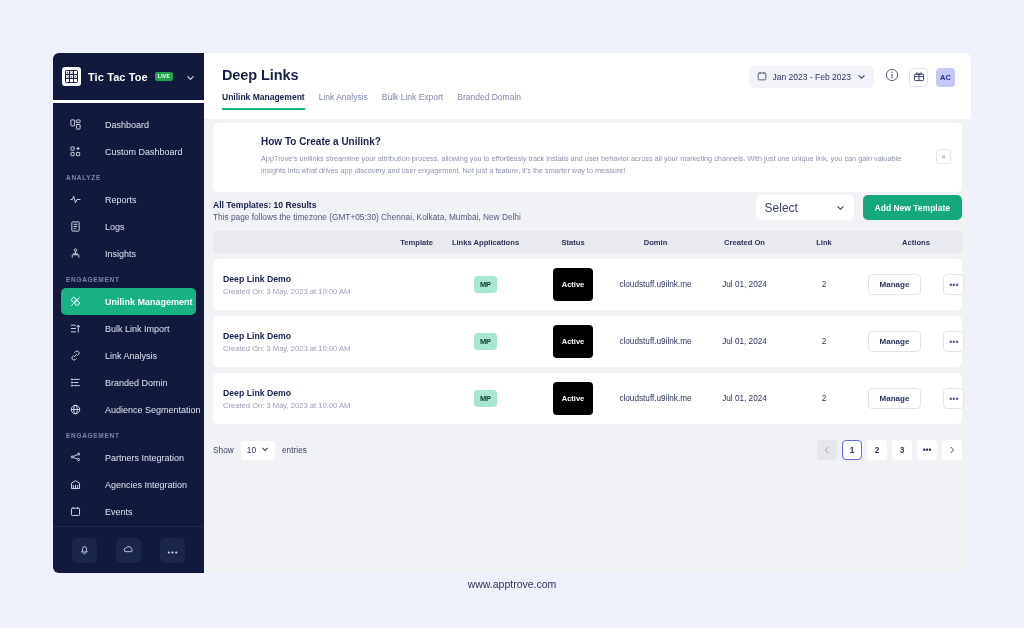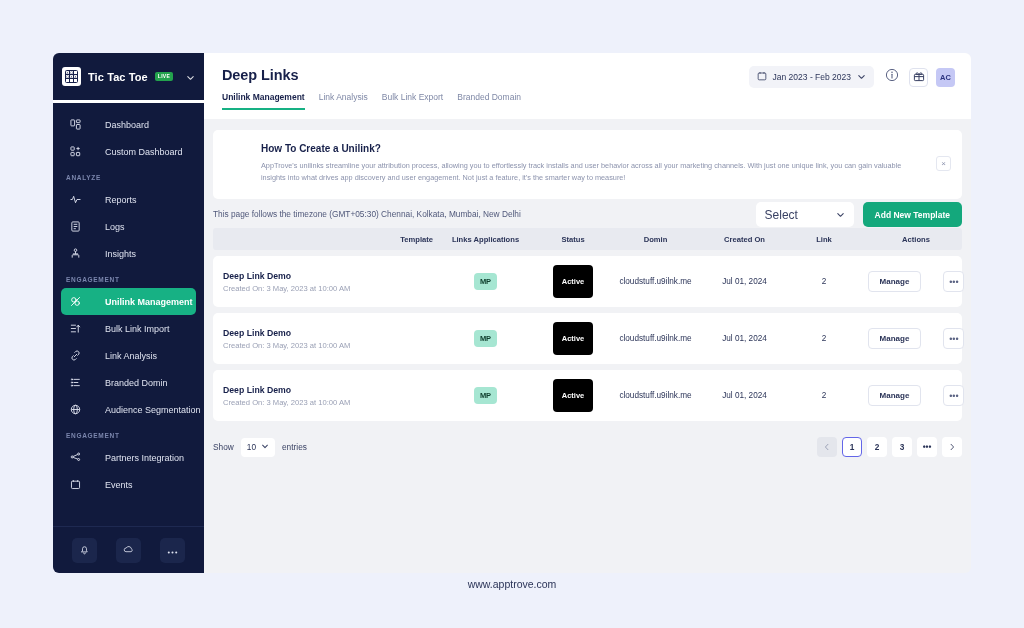--- a/index.html
+++ b/index.html
@@ -95,21 +95,21 @@
     display: flex; align-items: center; justify-content: center; cursor: pointer;
   }
   .icon-btn.bordered { border: 1px solid #dfe2ee; }
   .avatar {
     width: 19px; height: 19px; border-radius: 4px; background: #c5c8f5;
     color: #2c3380; font-size: 7.5px; font-weight: bold;
     display: flex; align-items: center; justify-content: center; cursor: pointer;
   }
 
   
-  .banner-wrap { padding: 11px 9px 0 9px; }
+  .banner-wrap { padding: 4px 9px 0 9px; }
   .banner {
     background: #ffffff; border-radius: 5px;
     padding: 13px 16px 15px 48px; position: relative;
   }
   .banner h3 { font-size: 10px; color: #17204a; font-weight: bold; margin-bottom: 6px; }
   .banner p { font-size: 7.3px; line-height: 1.65; color: #8c93ad; max-width: 650px; }
   .banner-close {
     position: absolute; right: 11px; top: 26px;
     width: 15px; height: 15px; border: 1px solid #e4e7f0; border-radius: 3px;
     display: flex; align-items: center; justify-content: center;
@@ -376,20 +376,33 @@
                 <line x1="3.4" y1="5.9" x2="8.4" y2="7.7"></line>
               </g>
             </svg>
         </span>
         <span>Partners Integration</span>
       </div>
       <div class="nav-item">
         <span class="ic">
           <svg width="11" height="11" viewBox="0 0 12 12">
               <g stroke="#dfe3f0" stroke-width="1" fill="none">
+                <path d="M1.6 10.4V4.6L6 1.8l4.4 2.8v5.8z"></path>
+                <line x1="3.6" y1="10.4" x2="3.6" y2="6.4"></line>
+                <line x1="6" y1="10.4" x2="6" y2="6.4"></line>
+                <line x1="8.4" y1="10.4" x2="8.4" y2="6.4"></line>
+              </g>
+            </svg>
+        </span>
+        <span>Agencies Integration</span>
+      </div>
+      <div class="nav-item">
+        <span class="ic">
+          <svg width="11" height="11" viewBox="0 0 12 12">
+              <g stroke="#dfe3f0" stroke-width="1" fill="none">
                 <rect x="1.6" y="2.4" width="8.8" height="8" rx="1"></rect>
                 <line x1="3.6" y1="1.2" x2="3.6" y2="3.2"></line>
                 <line x1="8.4" y1="1.2" x2="8.4" y2="3.2"></line>
               </g>
             </svg>
         </span>
         <span>Events</span>
       </div>
     </nav>
 
@@ -478,20 +491,21 @@
 
     <div class="banner-wrap">
       <div class="banner">
         <h3>How To Create a Unilink?</h3>
         <p>AppTrove's unilinks streamline your attribution process, allowing you to effortlessly track installs and user behavior across all your marketing channels. With just one unique link, you can gain valuable insights into what drives app discovery and user engagement. Not just a feature, it's the smarter way to measure!</p>
         <div class="banner-close">×</div>
       </div>
     </div>
 
     <div class="table-head-block">
+      <div class="results-title">All Templates: 10 Results</div>
       <div class="results-sub">This page follows the timezone (GMT+05:30) Chennai, Kolkata, Mumbai, New Delhi</div>
 
       <div class="table-actions">
         <div class="select-box">
           <span>Select</span>
           <span>
             <svg width="9" height="9" viewBox="0 0 10 10">
                 <path d="M2 4l3 3 3-3" stroke="#3a4264" stroke-width="1.2" fill="none" stroke-linecap="round" stroke-linejoin="round"></path>
               </svg>
           </span>

